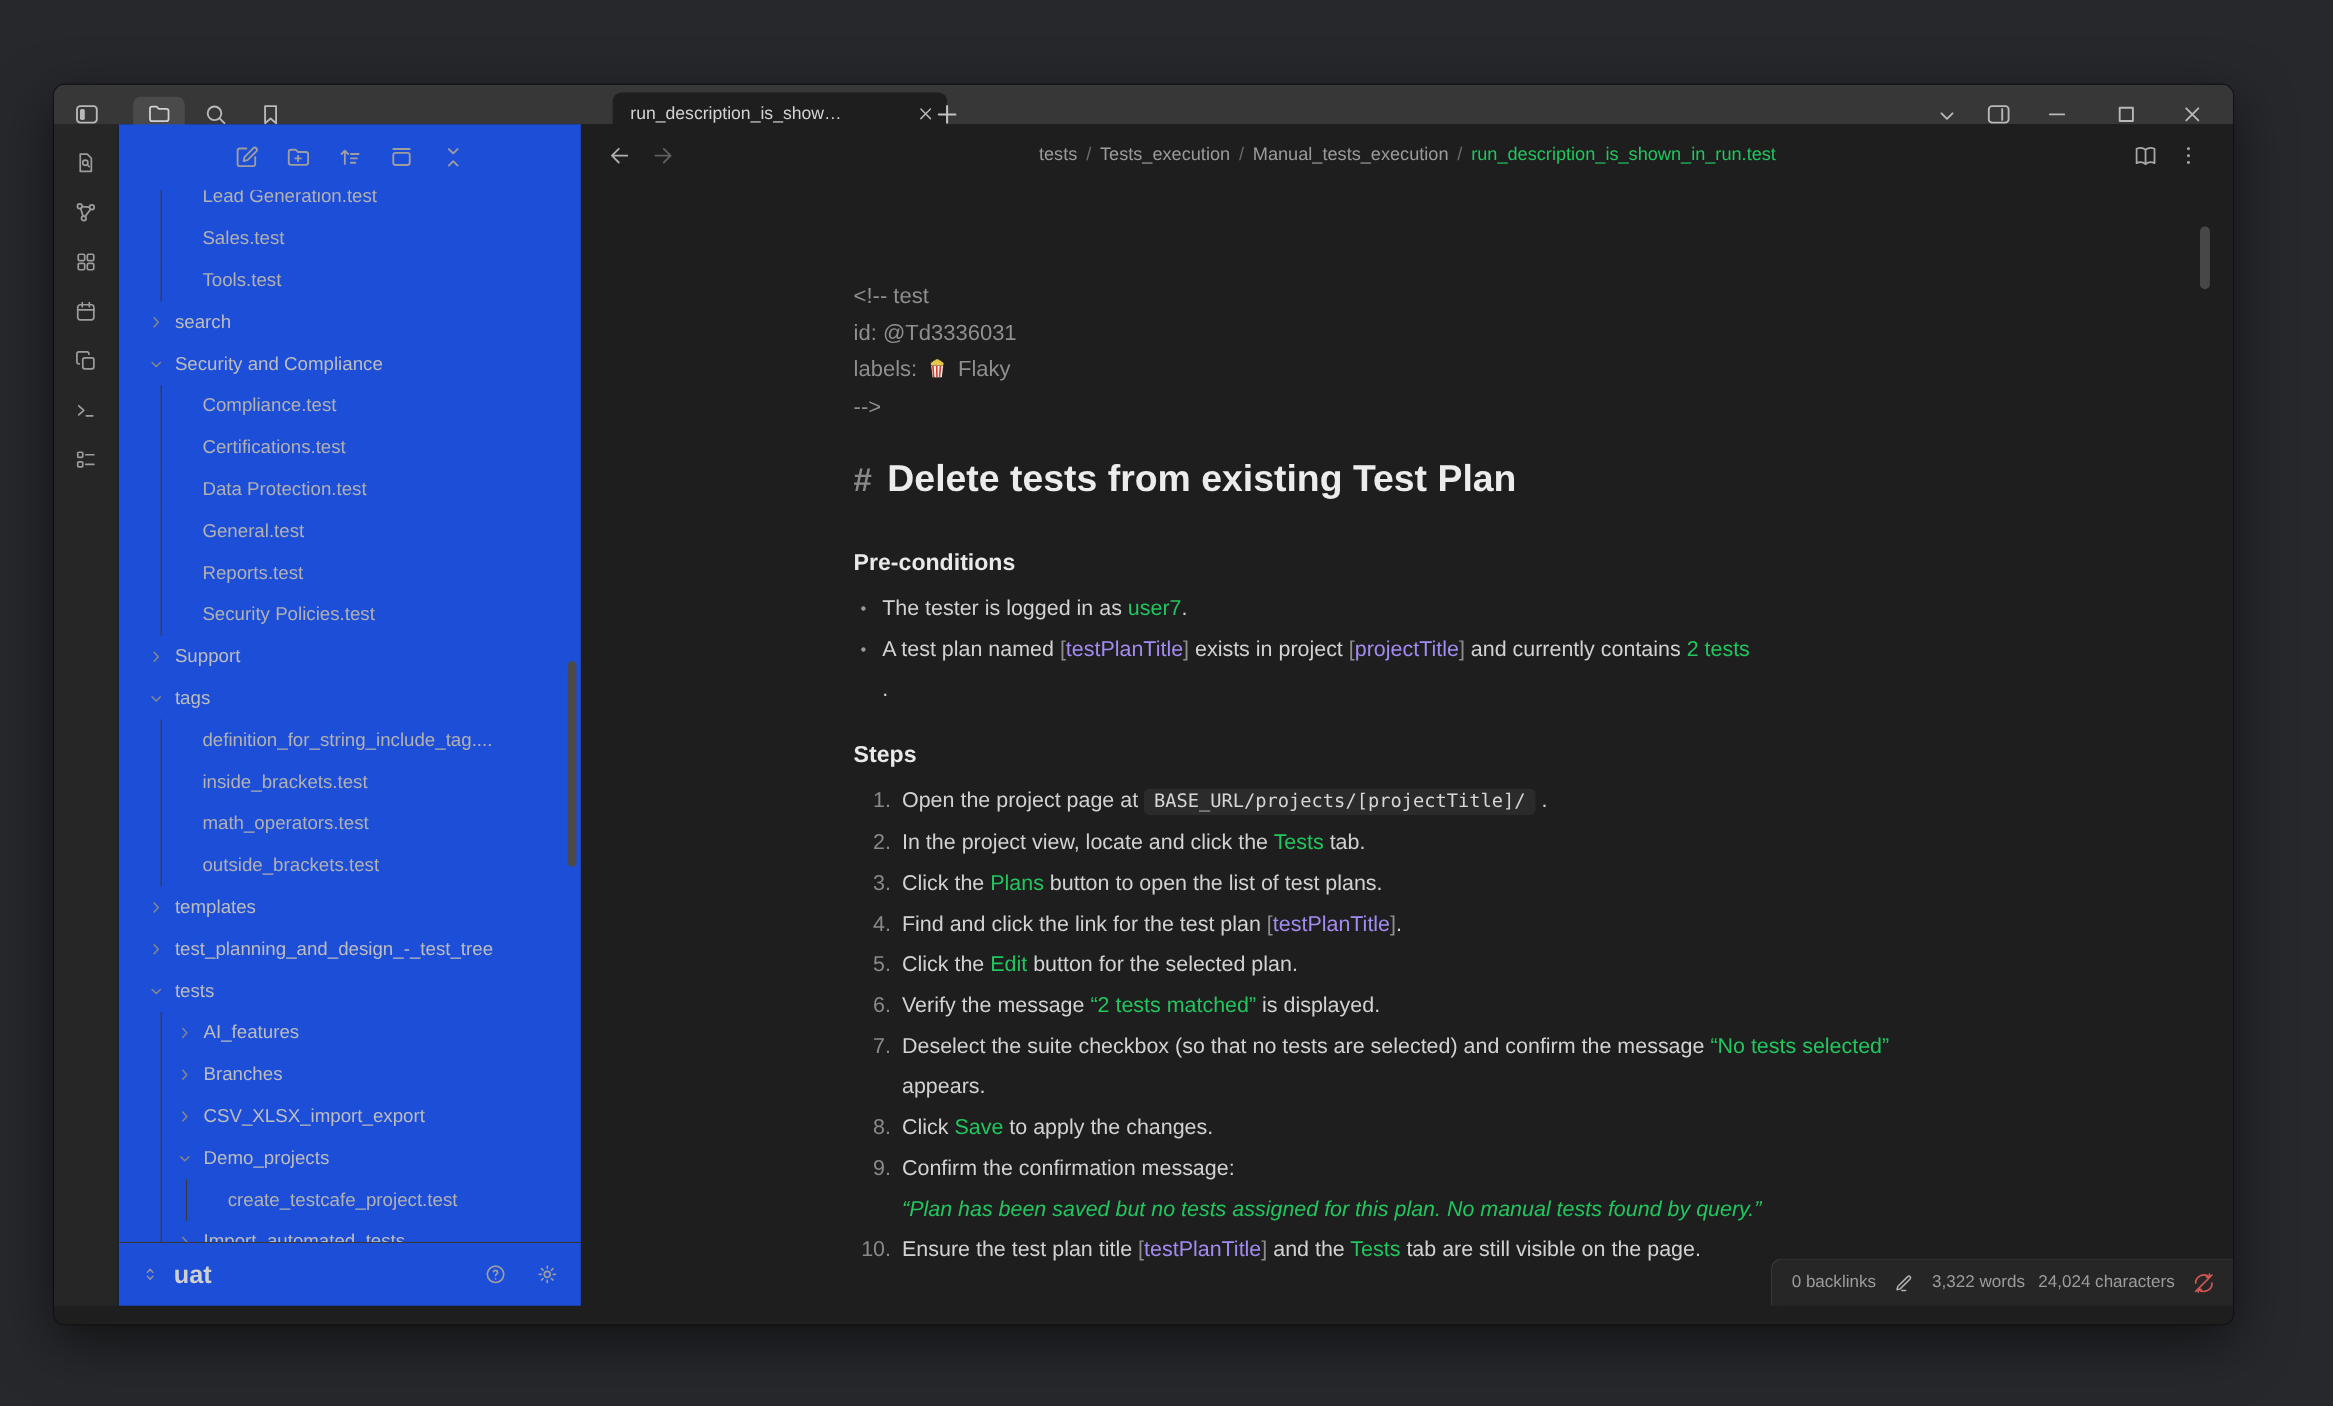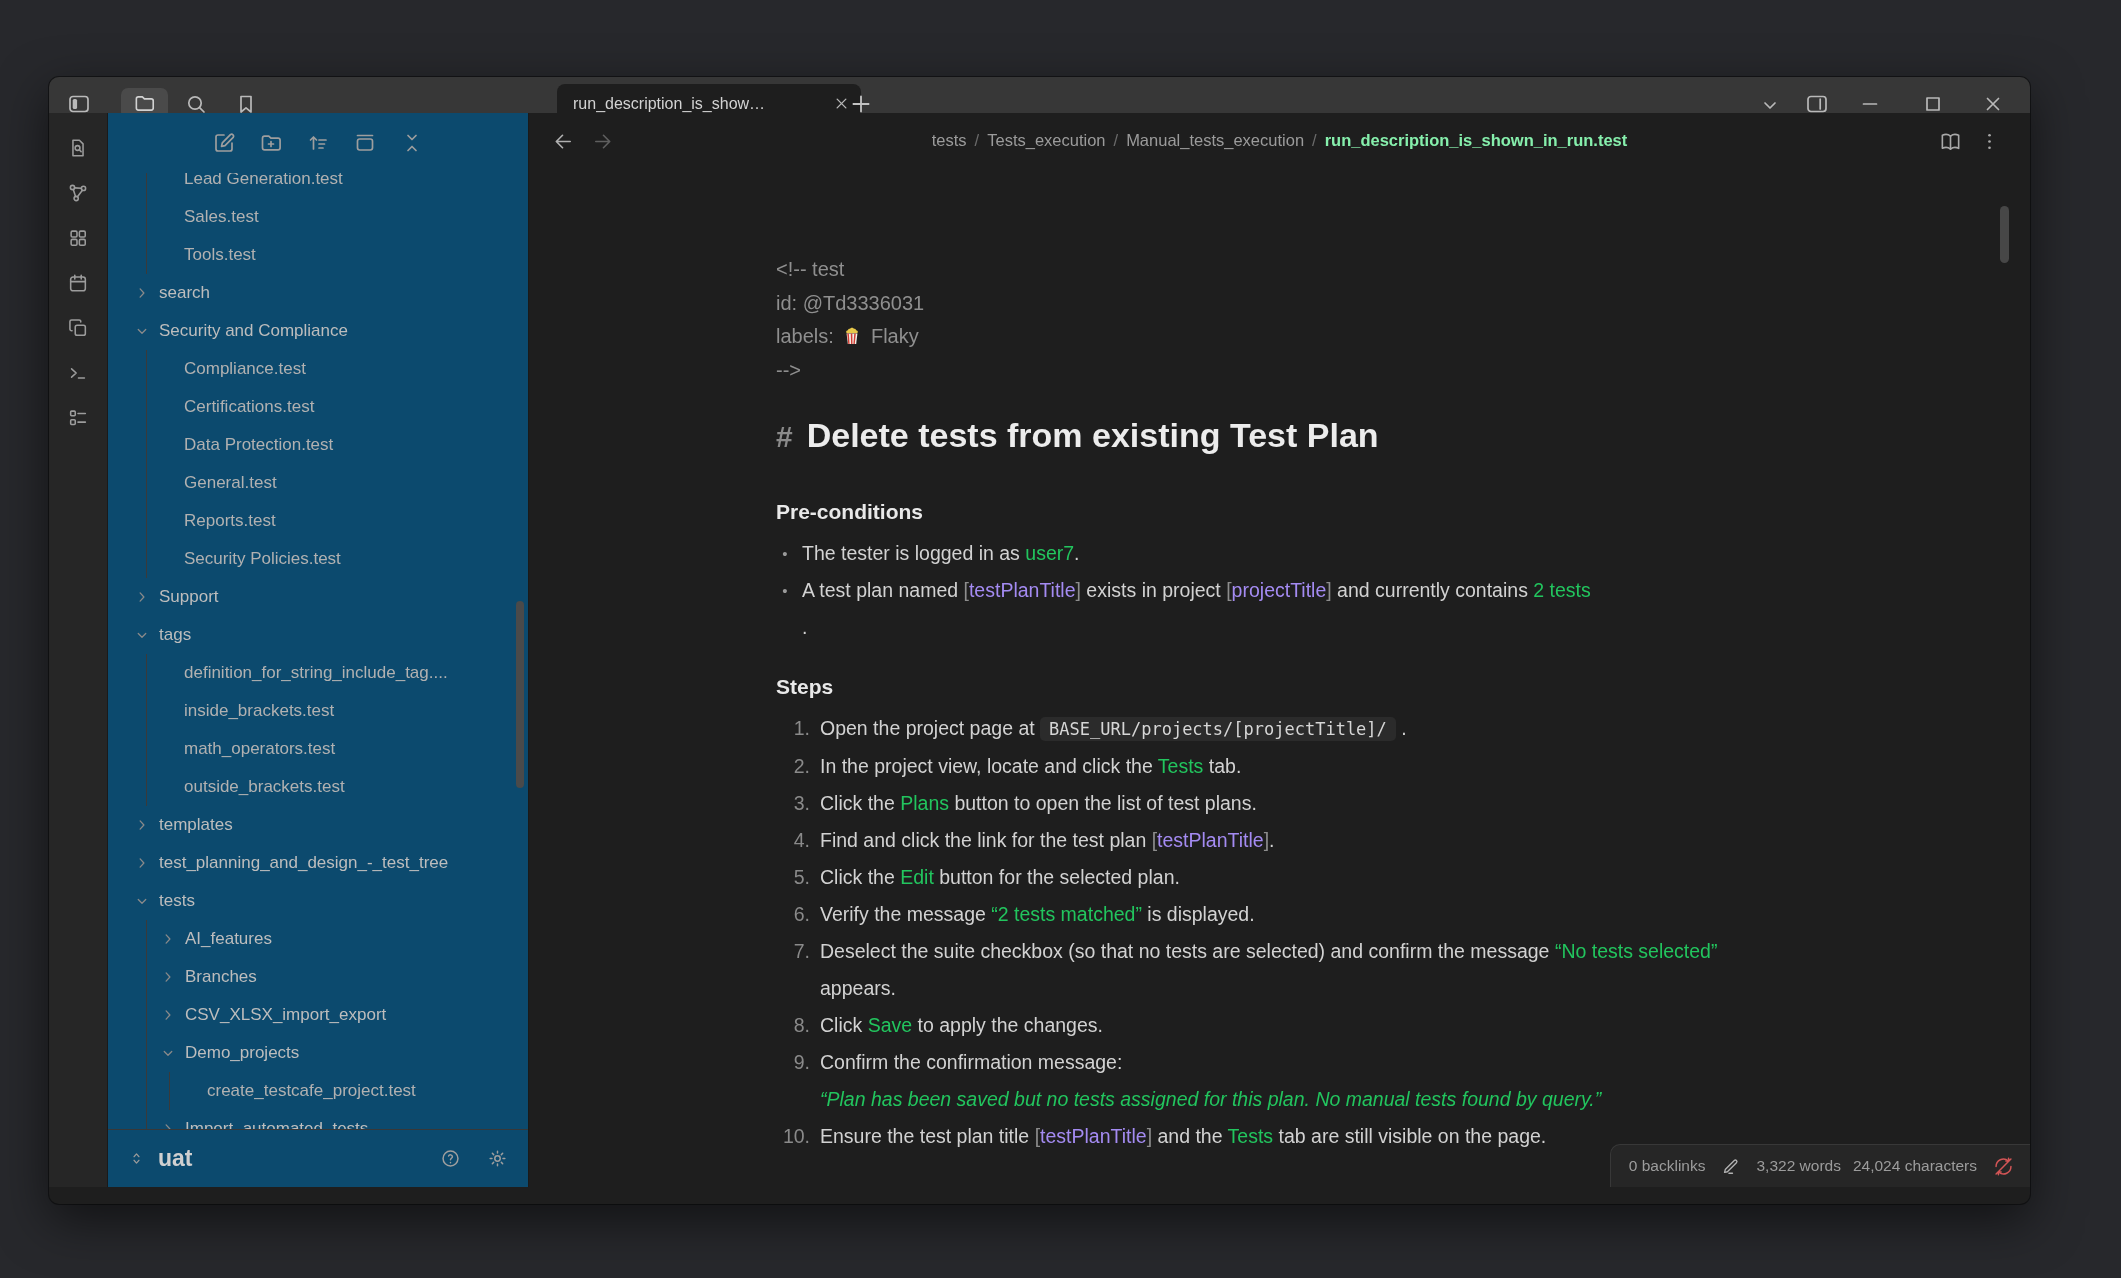--- a/index.html
+++ b/index.html
@@ -16,21 +16,21 @@
   .tab{position:absolute;left:508px;top:7px;width:278px;height:39px;background:#1e1e1e;border-radius:8px;
     display:flex;align-items:center;padding:0 10px 0 16px;gap:8px;}
   .tab-title{flex:1;font-size:16px;color:#d3d3d3;white-space:nowrap;overflow:hidden;}
   .tab-close{width:19px;height:19px;color:#b5b5b5;flex:0 0 auto;}
   .tab-new{position:absolute;left:799px;top:14px;width:26px;height:26px;color:#c3c3c3;}
   
   .win-body{display:flex;height:1074px;}
   .ribbon{width:58px;background:#262626;border-right:1px solid #1a1a1a;display:flex;flex-direction:column;
     align-items:center;padding-top:24px;gap:23px;color:#9c9c9c;flex:0 0 auto;}
   .icon-btn{width:22px;height:22px;}
-  .sidebar{width:420px;background:#0c4a6e;border-right:1px solid #1a1a1a;display:flex;flex-direction:column;
+  .sidebar{width:420px;background:#1d4ed8;border-right:1px solid #1a1a1a;display:flex;flex-direction:column;
     position:relative;flex:0 0 auto;}
   .side-header{height:60px;display:flex;align-items:center;justify-content:center;gap:23px;color:#9e9e9e;flex:0 0 auto;}
   .side-header .icon-btn{width:24px;height:24px;}
   .tree{flex:1;overflow:hidden;position:relative;}
   .tree-inner{margin-top:-13px;}
   .row{height:38px;display:flex;align-items:center;position:relative;font-size:17px;color:#b1b1b1;white-space:nowrap;}
   .row.folder{color:#bdbdbd;}
   .row .chev{width:18px;height:18px;color:#8a8a8a;margin-right:8px;flex:0 0 auto;}
   .ind0{padding-left:25px;} .ind1f{padding-left:76px;} .ind1d{padding-left:51px;} .ind2f{padding-left:99px;}
   .guide{position:absolute;top:0;bottom:0;width:1px;background:#3a3a3a;}
@@ -42,21 +42,21 @@
   .vault-sp{flex:1;}
   .vault-ic{width:21px;height:21px;color:#9f9f9f;}
   .vault-ic + .vault-ic{margin-left:26px;}
   
   .main{flex:1;position:relative;background:#1e1e1e;overflow:hidden;}
   .nav-arrow{position:absolute;top:17px;width:23px;height:23px;color:#b0b0b0;}
   .nav-arrow.dim{color:#5f5f5f;}
   .crumbs{position:absolute;left:0;right:0;top:0;height:55px;display:flex;align-items:center;justify-content:center;
     font-size:16.5px;color:#9b9b9b;}
   .crumb-sep{margin:0 8px;color:#6b6b6b;}
-  .crumb.last{color:#86efac;font-weight:bold;}
+  .crumb.last{color:#22c55e;}
   .nav-right{position:absolute;top:17px;width:23px;height:23px;color:#a8a8a8;}
   .doc{position:absolute;left:247px;top:140px;width:1000px;}
   .c-line{font-size:20px;line-height:33.5px;color:#8f8f8f;}
   .h1{margin-top:24px;font-size:34px;line-height:48px;font-weight:700;color:#ececec;}
   .h1 .hash{color:#8a8a8a;font-weight:600;margin-right:14px;font-size:30px;}
   .sec{margin-top:36px;font-size:21px;line-height:30px;font-weight:700;color:#e9e9e9;}
   .sec.steps{margin-top:26px;}
   .list{margin-top:8px;}
   .li{display:flex;font-size:19.5px;line-height:37px;color:#d2d2d2;}
   .li .num{flex:0 0 34px;text-align:right;margin-right:10px;color:#8a8a8a;}

